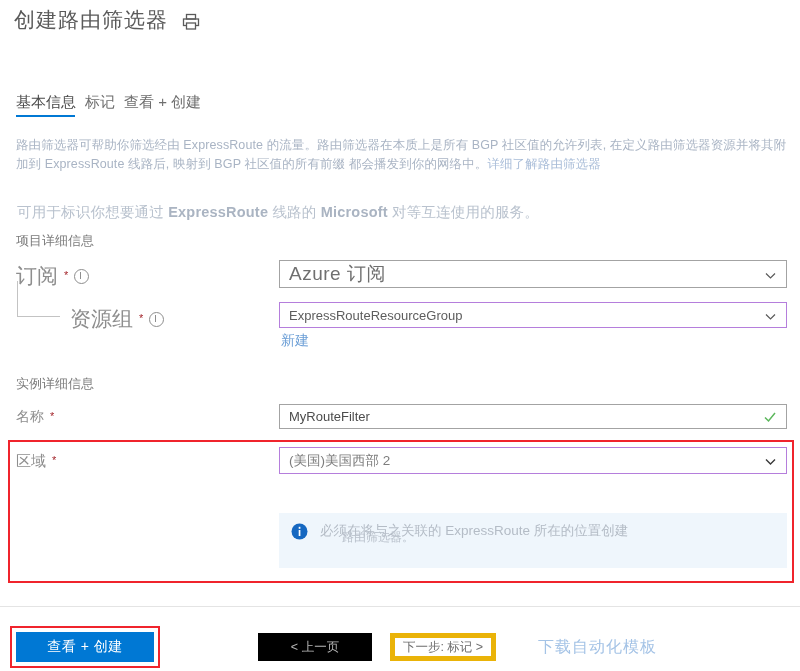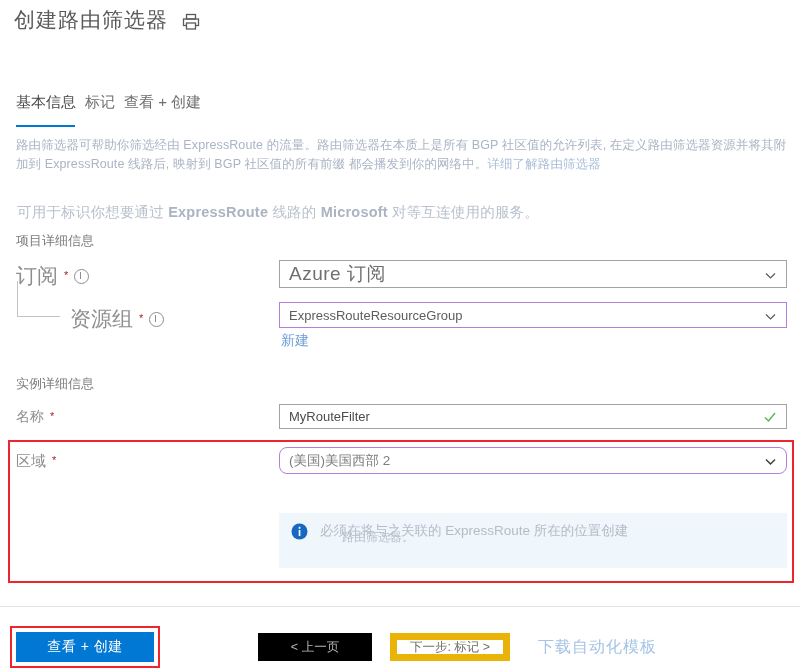--- a/index.html
+++ b/index.html
@@ -44,21 +44,21 @@
     position: absolute;
     left: 16px;
     top: 93px;
     display: flex;
     align-items: flex-end;
     gap: 9px;
     font-size: 15px;
   }
   .tab {
     color: #6e6e6e;
-    padding-bottom: 15px;
+    padding-bottom: 5px;
     white-space: nowrap;
     position: relative;
   }
   .tab.active {
     color: #4a4a4a;
   }
   .tab.active::after {
     content: "";
     position: absolute;
     left: 0;
@@ -176,21 +176,21 @@
   }
   .control.grey-border { border: 1px solid #a3a3a3; }
   .control.purple-border { border: 1px solid #b57edc; }
 
   #ctl-subscription { top: 260px; height: 28px; }
   #ctl-subscription .val { font-size: 19px; color: #6f6f6f; letter-spacing: 0.5px; }
   #ctl-resourcegroup { top: 302px; height: 26px; }
   #ctl-resourcegroup .val { font-size: 13px; color: #5d5d5d; }
   #ctl-name { top: 404px; height: 25px; }
   #ctl-name .val { font-size: 13px; color: #4c4c4c; }
-  #ctl-region { top: 447px; height: 27px; border-radius: 8px; }
+  #ctl-region { top: 447px; height: 27px; }
   #ctl-region .val { font-size: 13.5px; color: #7d7d7d; }
 
   .chevron {
     width: 13px;
     height: 13px;
     flex: none;
     margin-left: 6px;
   }
   .checkmark {
     width: 14px;
@@ -310,23 +310,23 @@
   #btn-previous {
     left: 258px;
     top: 633px;
     width: 114px;
     background: #000000;
     color: #b6b6b6;
   }
   #btn-next {
     left: 390px;
     top: 633px;
-    width: 120px;
+    width: 106px;
     background: #ffffff;
-    border: 7px solid #eab308;
+    border: 5px solid #eab308;
     color: #6e6e6e;
   }
   .footer-link {
     position: absolute;
     left: 538px;
     top: 637px;
     font-size: 16px;
     color: #a4c3e6;
     letter-spacing: 1px;
     white-space: nowrap;

